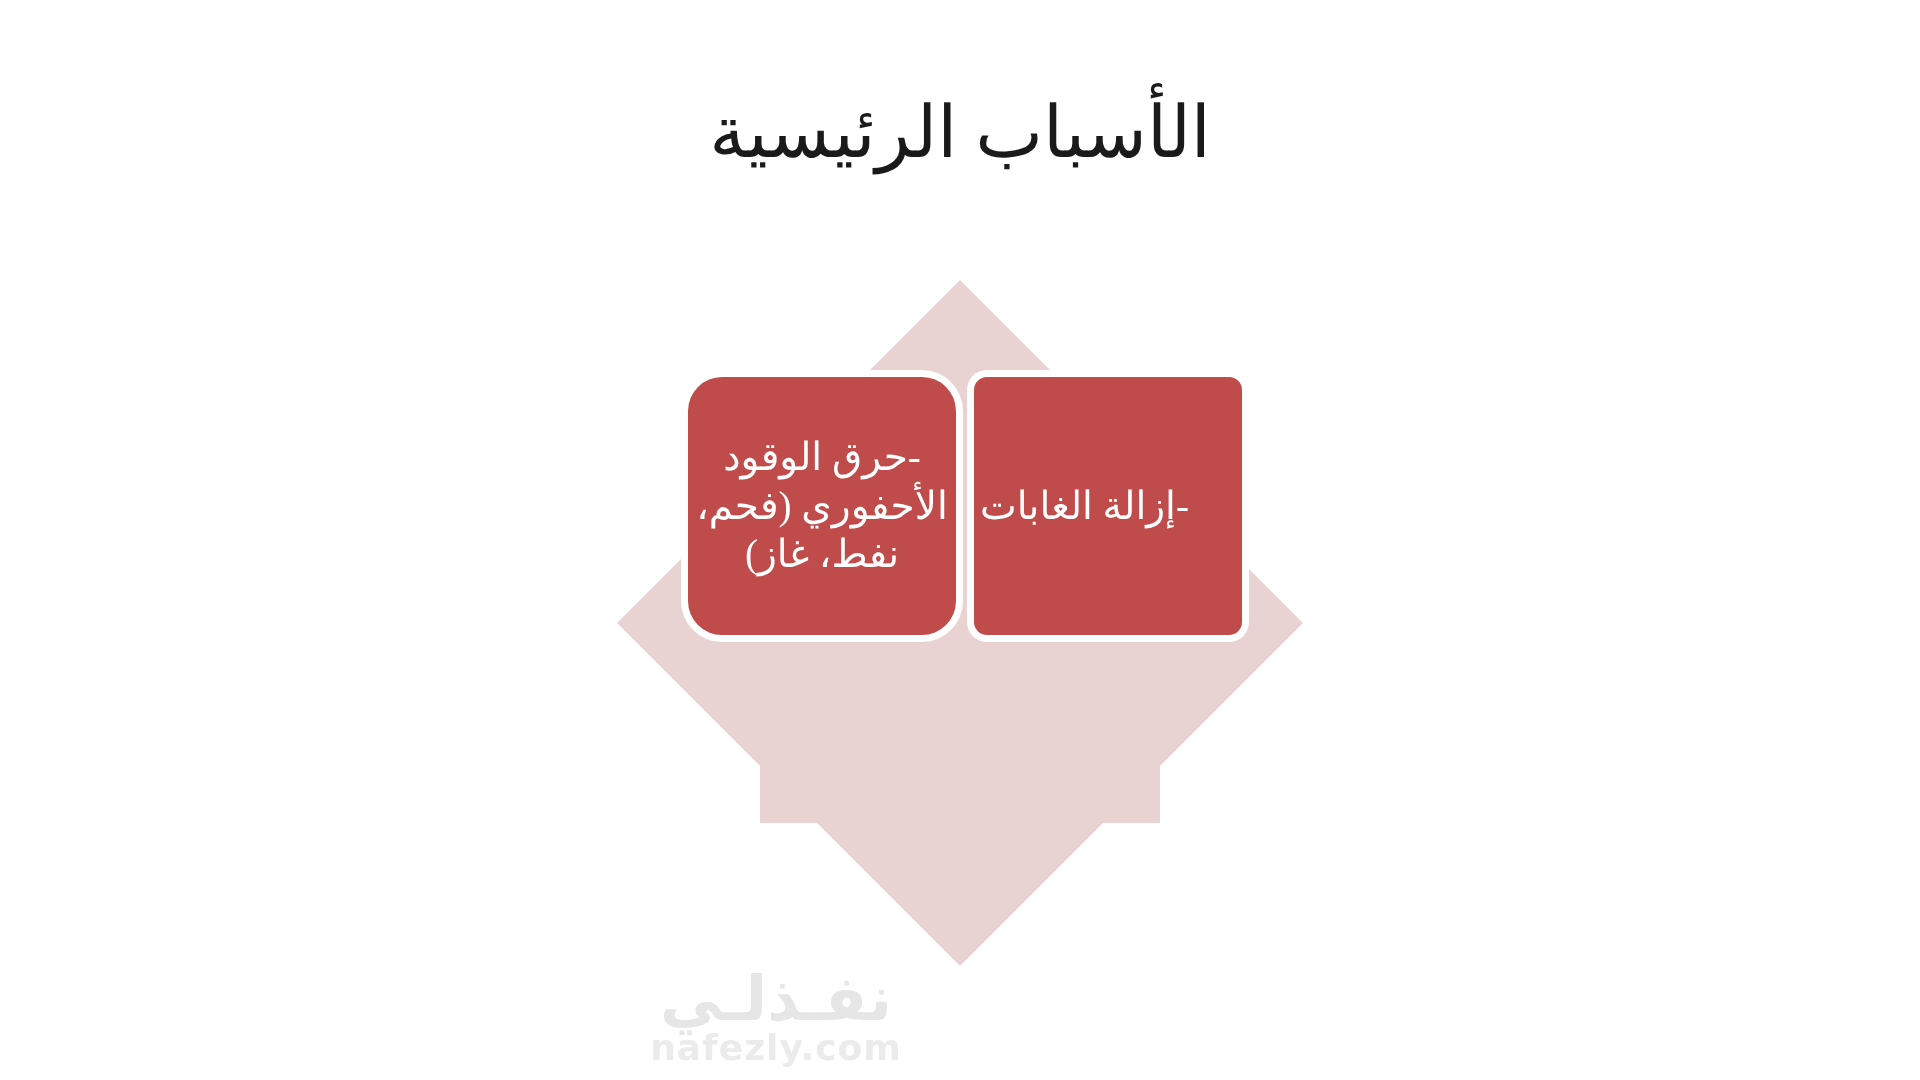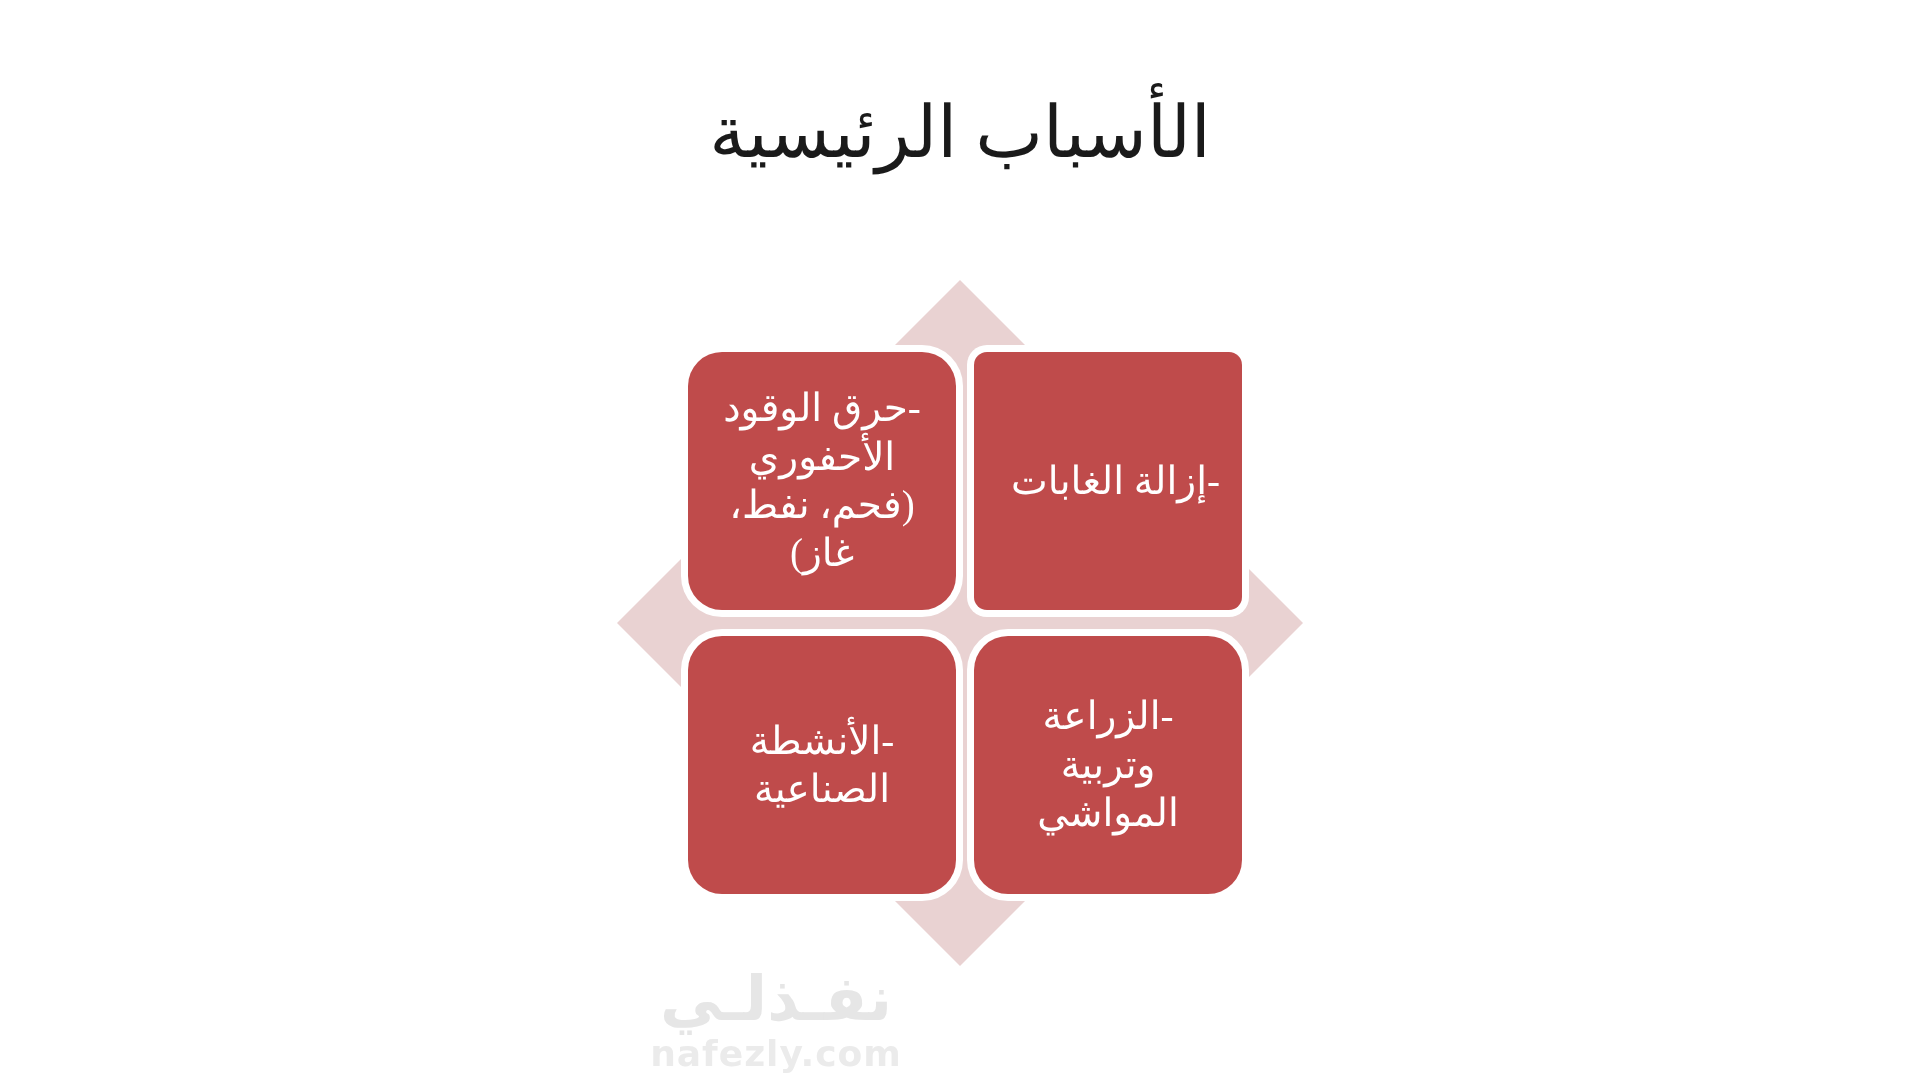--- a/index.html
+++ b/index.html
@@ -59,23 +59,24 @@
 
   .quad {
     position: absolute;
     width: 268px;
     height: 258px;
     border-radius: 34px;
     background: #bf4b4b;
     box-shadow: 0 0 0 7px #ffffff;
     display: flex;
     align-items: center;
-    justify-content: flex-start;
+    justify-content: flex-end;
     box-sizing: border-box;
-    padding: 10px 22px;
+    padding: 10px 6px;
+    margin-top: 25px;
   }
 
   .quad-text {
     color: #ffffff;
     font-size: 39px;
     line-height: 1.24;
     text-align: center;
     direction: rtl;
     font-family: "Liberation Serif", "DejaVu Serif", serif;
     font-weight: 400;
@@ -101,21 +102,20 @@
   .watermark-ar {
     font-size: 62px;
     color: #e6e6e6;
     font-weight: 700;
     direction: rtl;
     line-height: 1;
     letter-spacing: 4px;
     font-family: "DejaVu Sans", "Liberation Sans", sans-serif;
   }
   .watermark-latin {
-    margin-top: 6px;
     font-size: 36px;
     color: #ebebeb;
     font-weight: 700;
     letter-spacing: 1px;
     line-height: 1;
     direction: ltr;
     font-family: "DejaVu Sans", "Liberation Sans", sans-serif;
   }
 </style>
 </head>
@@ -144,27 +144,21 @@
     </svg>
 
     <div class="quad quad-tl">
       <div class="quad-text">-حرق الوقود الأحفوري (فحم، نفط، غاز)</div>
     </div>
 
     <div class="quad quad-tr">
       <div class="quad-text">-إزالة الغابات</div>
     </div>
 
-    <div class="quad quad-bl">
-      <div class="quad-text">-الأنشطة الصناعية</div>
-    </div>
 
-    <div class="quad quad-br">
-      <div class="quad-text">-الزراعة وتربية المواشي</div>
-    </div>
 
   </div>
 
   <div class="watermark">
     <div class="watermark-ar">نفـذلـي</div>
     <div class="watermark-latin">nafezly.com</div>
   </div>
 
 </div>
 

